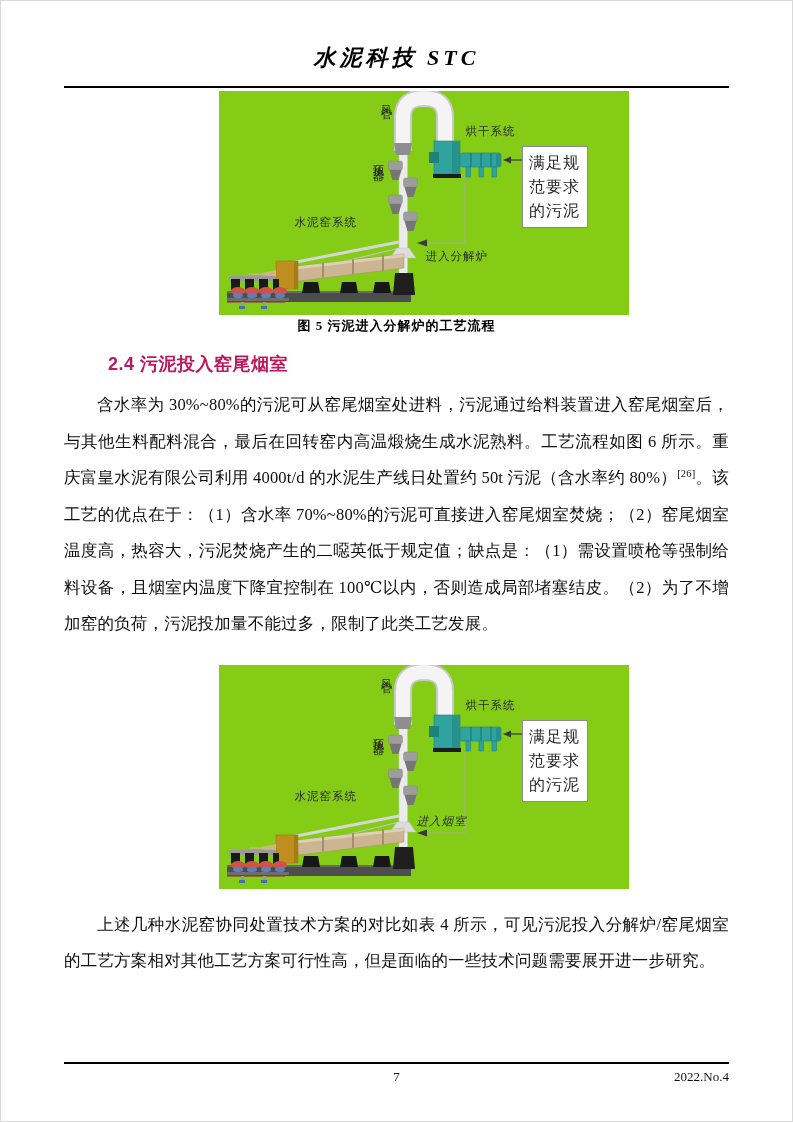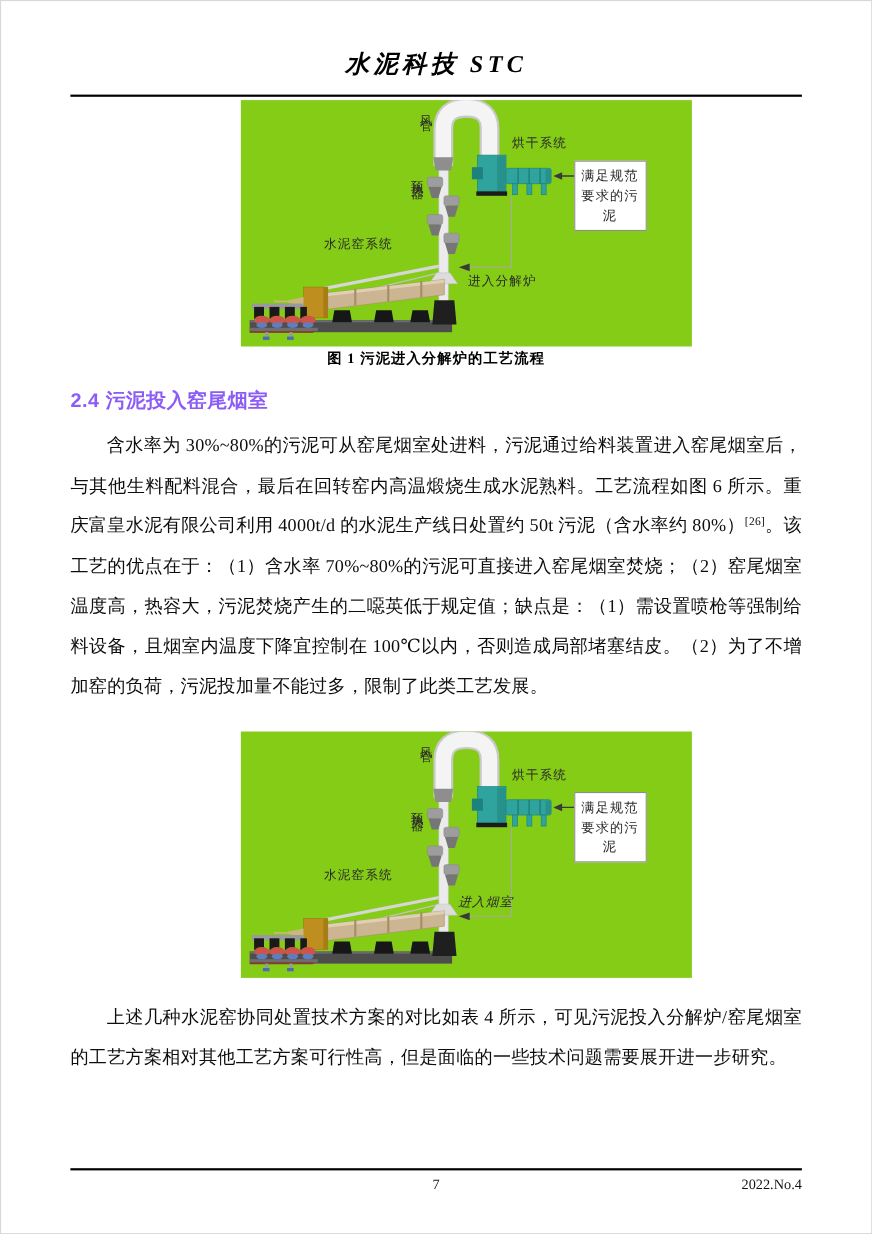--- a/index.html
+++ b/index.html
@@ -37,21 +37,21 @@
     letter-spacing:1px;line-height:1.3;white-space:nowrap;
     font-family:"Liberation Serif","DejaVu Serif",serif;
   }
   .fig-label.vertical{
     writing-mode:vertical-rl;text-orientation:upright;
     letter-spacing:3px;white-space:normal;
   }
   .spec-box{
     position:absolute;left:303px;top:55px;width:60px;
     border:1px solid #8d8d8d;background:#fff;
-    font-size:12px;line-height:1.5;letter-spacing:1px;
+    font-size:16px;line-height:1.5;letter-spacing:1px;
     text-align:center;padding:4px 2px;color:#2a2a2a;
   }
   .fig-caption{
     text-align:center;font-weight:bold;font-size:13px;
     letter-spacing:1px;margin-top:2px;color:#000;
   }
 
   
   .duct-outline{fill:none;stroke:#c9c9c9;stroke-width:18;stroke-linejoin:round;}
   .duct-fill{fill:none;stroke:#f4f4f4;stroke-width:14;stroke-linejoin:round;}
@@ -85,22 +85,23 @@
   .dryer-step{fill:var(--teal-dark);}
   .dryer-base{fill:#1c1c1c;}
   .rib{stroke:var(--teal-dark);stroke-width:1.4;}
   .flow-line{fill:none;stroke:#a8a8a8;stroke-width:1;}
   .arrowhead{fill:#3a3a3a;}
   .spec-arrow{stroke:#3a3a3a;stroke-width:1.2;}
 
   
   .section-heading{
     margin-top:17px;font-size:18px;font-weight:bold;
-    letter-spacing:.5px;color:#8b5cf6;
+    letter-spacing:.5px;color:#be185d;
     font-family:"Liberation Sans","DejaVu Sans",sans-serif;
+    margin-left:44px;
   }
   .body-para{
     margin:11px 0 0 0;font-size:16.5px;line-height:36.5px;
     text-align:justify;text-indent:2em;color:#0d0d0d;letter-spacing:.2px;
   }
   .body-para sup{font-size:10.5px;line-height:0;margin-top:14px;}
 
   
   .footer{
     position:absolute;left:63px;right:63px;bottom:36px;
@@ -216,21 +217,21 @@
           <polygon class="arrowhead" points="198,152 208,148.5 208,155.5"></polygon>
         </g>
       </svg>
       <div class="fig-label vertical" style="left:160px;top:5px;">风管</div>
       <div class="fig-label vertical" style="left:152px;top:64px;">预热器</div>
       <div class="fig-label" style="left:247px;top:33px;">烘干系统</div>
       <div class="fig-label" style="left:76px;top:124px;">水泥窑系统</div>
       <div class="fig-label" style="left:207px;top:158px;">进入分解炉</div>
       <div class="spec-box">满足规范要求的污泥</div>
     </div>
-    <div class="fig-caption">图 1 污泥进入分解炉的工艺流程</div>
+    <div class="fig-caption">图 5 污泥进入分解炉的工艺流程</div>
   </div>
 
   <div class="section-heading">2.4 污泥投入窑尾烟室</div>
 
   <p class="body-para"><span>含水率为 30%~80%的污泥可从窑尾烟室处进料，污泥通过给料装置进入窑尾烟室后，与其他生料配料混合，最后在回转窑内高温煅烧生成水泥熟料。工艺流程如图 6 所示。重庆富皇水泥有限公司利用 4000t/d 的水泥生产线日处置约 50t 污泥（含水率约 80%）</span><sup>[26]</sup><span>。该工艺的优点在于：（1）含水率 70%~80%的污泥可直接进入窑尾烟室焚烧；（2）窑尾烟室温度高，热容大，污泥焚烧产生的二噁英低于规定值；缺点是：（1）需设置喷枪等强制给料设备，且烟室内温度下降宜控制在 100℃以内，否则造成局部堵塞结皮。（2）为了不增加窑的负荷，污泥投加量不能过多，限制了此类工艺发展。</span></p>
 
   <div class="figure-block" style="margin-top:22px;">
     <div class="fig-canvas">
       <svg width="410" height="224" viewBox="0 0 410 224">
         <path class="duct-outline" d="M184 60 V26 Q184 7 205 7 Q226 7 226 26 V52"></path>

